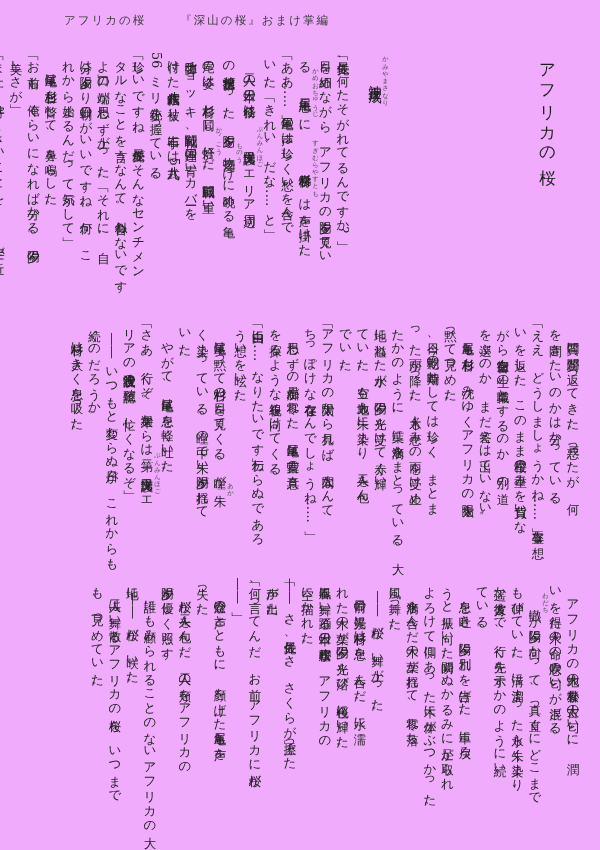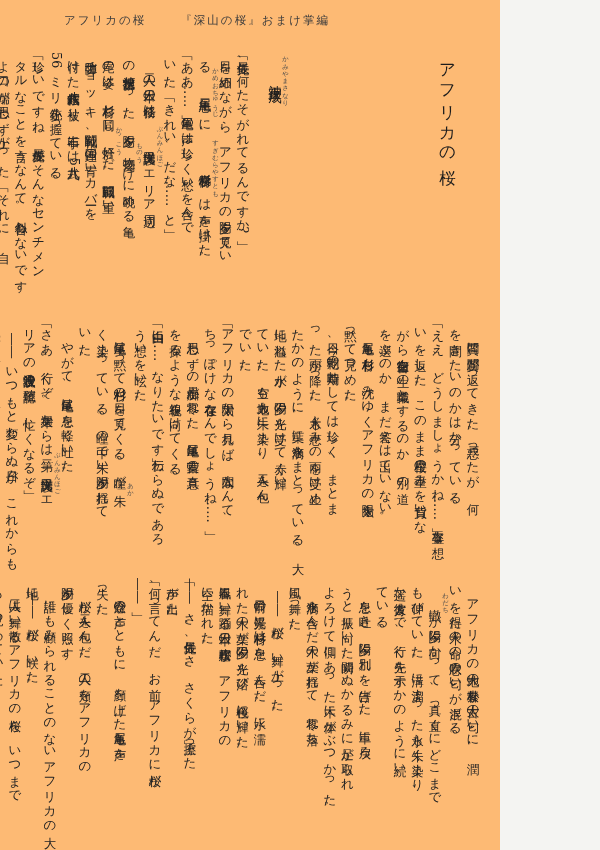--- a/index.html
+++ b/index.html
@@ -4,22 +4,22 @@
 <style>
   html,body{margin:0;padding:0;}
   body{
     width:600px;height:850px;
     background:#f4f4f2;
     font-family:"DejaVu Serif","Liberation Serif",serif;
     -webkit-font-smoothing:antialiased;
   }
   .page{
     position:relative;
-    width:500px;height:850px;
-    background:#fdba74;
+    width:600px;height:850px;
+    background:#f0abfc;
     color:#262626;
     overflow:hidden;
     box-sizing:border-box;
   }
   
   .runhead{
     position:absolute;
     top:13px;left:64px;
     font-size:11.5px;
     color:#3c3c3c;

